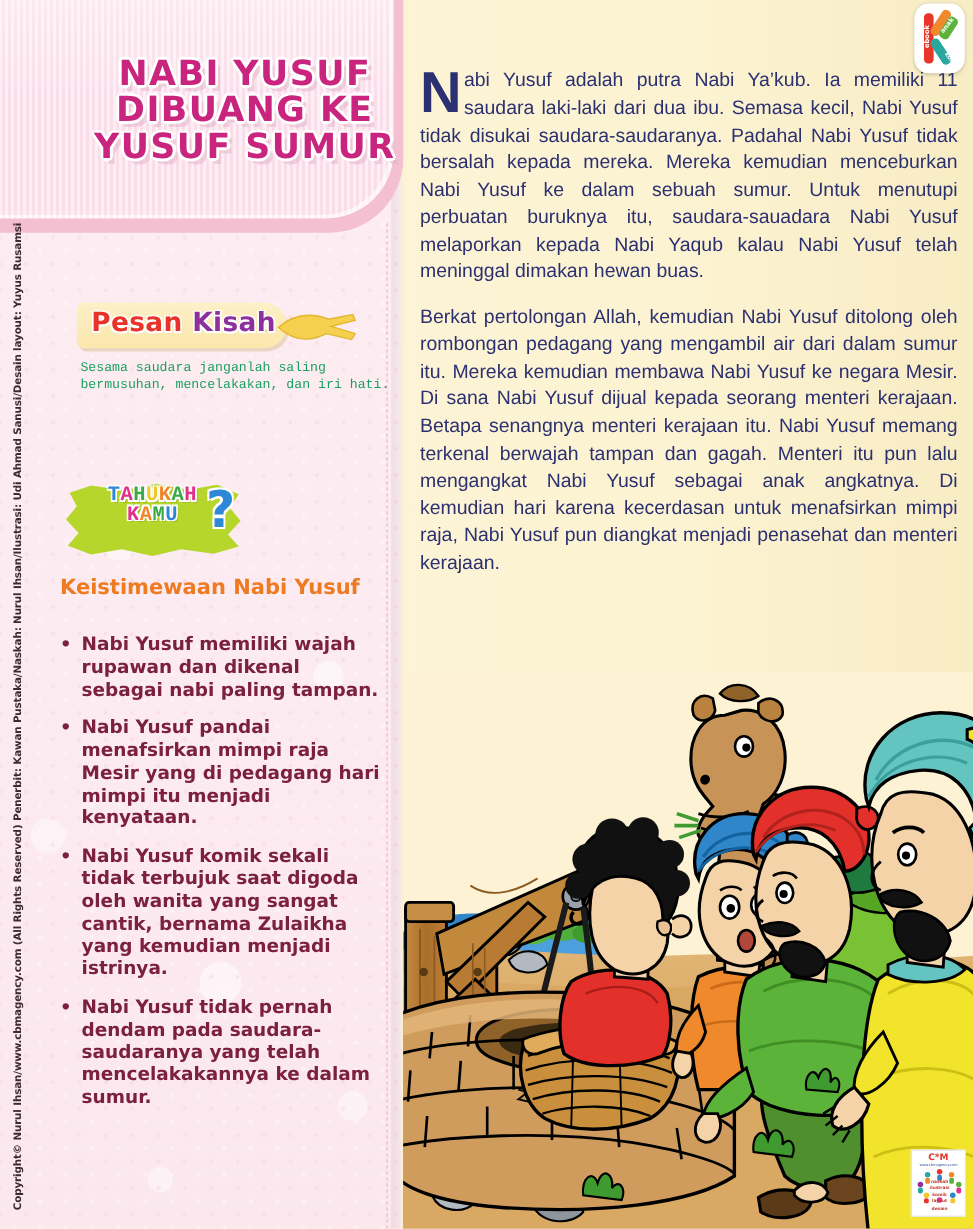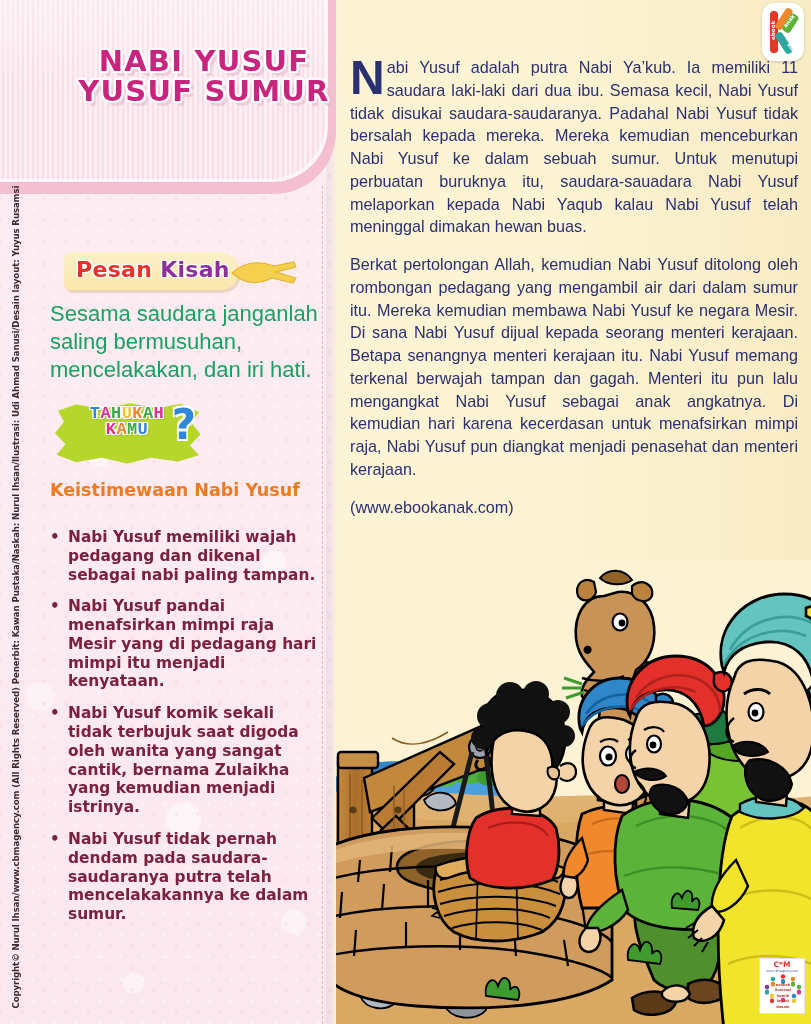--- a/index.html
+++ b/index.html
@@ -142,24 +142,24 @@
     letter-spacing:.3px;
     white-space:nowrap;
   }
   #pesan-label .w1 { color:#e8332a; }
   #pesan-label .w2 { color:#8e2f9e; }
   #pesan-label span {
     text-shadow:-1.2px -1.2px 0 #fff, 1.2px -1.2px 0 #fff,
                 -1.2px 1.2px 0 #fff, 1.2px 1.2px 0 #fff;
   }
   #pesan-body {
-    position:absolute; left:50px; top:300px;
+    position:absolute; left:67px; top:300px;
     width:278px;
-    font-family:Liberation Sans, sans-serif;
-    font-size:22px;
+    font-family:Liberation Mono, monospace;
+    font-size:11px;
     line-height:1.28;
     color:#1a9f63;
     font-weight:500;
   }
 
   
   #tahukah-badge {
     position:absolute; left:52px; top:402px;
     width:150px; height:66px;
   }
@@ -306,20 +306,21 @@
   <div id="left-col">
     <div id="left-dot-tex"></div>
   </div>
   <div id="left-edge-shadow"></div>
   <div id="dashed-sep"></div>
 
   <div id="title-card-shadow"></div>
   <div id="title-card"></div>
   <div id="title-text">
     <div>NABI YUSUF</div>
+    <div>DIBUANG KE</div>
     <div>YUSUF SUMUR</div>
   </div>
 
   <div id="copyright-spine">Copyright© Nurul Ihsan/www.cbmagency.com (All Rights Reserved)  Penerbit: Kawan Pustaka/Naskah: Nurul Ihsan/Ilustrasi: Udi Ahmad Sanusi/Desain layout: Yuyus Rusamsi</div>
 
   <div id="pesan-tag">
     <div id="pesan-tag-bg"></div>
     <div id="pesan-tag-hole"></div>
     <svg id="pesan-string" viewBox="0 0 70 34">
       <path d="M2 17 C14 6 28 4 44 10 L64 6 L66 11 L46 16 L66 22 L63 27 L42 22 C28 29 14 28 2 17Z" fill="#f5cf4e" stroke="#e2b62f" stroke-width="1.1"></path>
@@ -337,40 +338,39 @@
       <div id="tk-l1"><i style="color: rgb(47, 135, 216);">T</i><i style="color: rgb(224, 49, 140);">A</i><i style="color: rgb(58, 169, 74);">H</i><i style="color: rgb(242, 197, 44);">U</i><i style="color: rgb(240, 134, 42);">K</i><i style="color: rgb(58, 169, 74);">A</i><i style="color: rgb(224, 49, 140);">H</i></div>
       <div id="tk-l2"><i style="color: rgb(224, 49, 140);">K</i><i style="color: rgb(240, 134, 42);">A</i><i style="color: rgb(58, 169, 74);">M</i><i style="color: rgb(47, 135, 216);">U</i></div>
     </div>
     <div id="tahukah-qmark">?</div>
   </div>
 
   <div id="keist-heading">Keistimewaan Nabi Yusuf</div>
   <div id="keist-list">
       <div class="bullet-row">
         <div class="dot">•</div>
-        <div class="txt">Nabi Yusuf memiliki wajah pedagang dan dikenal sebagai nabi paling tampan.</div>
+        <div class="txt">Nabi Yusuf memiliki wajah rupawan dan dikenal sebagai nabi paling tampan.</div>
       </div>
       <div class="bullet-row">
         <div class="dot">•</div>
         <div class="txt">Nabi Yusuf pandai menafsirkan mimpi raja Mesir yang di pedagang hari mimpi itu menjadi kenyataan.</div>
       </div>
       <div class="bullet-row">
         <div class="dot">•</div>
         <div class="txt">Nabi Yusuf komik sekali tidak terbujuk saat digoda oleh wanita yang sangat cantik, bernama Zulaikha yang kemudian menjadi istrinya.</div>
       </div>
       <div class="bullet-row">
         <div class="dot">•</div>
-        <div class="txt">Nabi Yusuf tidak pernah dendam pada saudara-saudaranya putra telah mencelakakannya ke dalam sumur.</div>
+        <div class="txt">Nabi Yusuf tidak pernah dendam pada saudara-saudaranya yang telah mencelakakannya ke dalam sumur.</div>
       </div>
     </div>
 
   <div id="article">
     <p><span id="dropcap">N</span><span>abi Yusuf adalah putra Nabi Ya’kub. Ia memiliki 11 saudara laki-laki dari dua ibu. Semasa kecil, Nabi Yusuf tidak disukai saudara-saudaranya. Padahal Nabi Yusuf tidak bersalah kepada mereka. Mereka kemudian menceburkan Nabi Yusuf ke dalam sebuah sumur. Untuk menutupi perbuatan buruknya itu, saudara-sauadara Nabi Yusuf melaporkan kepada Nabi Yaqub kalau Nabi Yusuf telah meninggal dimakan hewan buas.</span></p>
     <p>Berkat pertolongan Allah, kemudian Nabi Yusuf ditolong oleh rombongan pedagang yang mengambil air dari dalam sumur itu. Mereka kemudian membawa Nabi Yusuf ke negara Mesir. Di sana Nabi Yusuf dijual kepada seorang menteri kerajaan. Betapa senangnya menteri kerajaan itu. Nabi Yusuf memang terkenal berwajah tampan dan gagah. Menteri itu pun lalu mengangkat Nabi Yusuf  sebagai anak angkatnya. Di kemudian hari karena kecerdasan untuk menafsirkan mimpi raja, Nabi Yusuf pun diangkat menjadi penasehat dan menteri kerajaan.</p>
-    <p class="src">(www.ebookanak.com)</p>
   </div>
 
   <div id="ebook-logo">
     <svg id="ebook-k" viewBox="0 0 42 58">
       <rect x="8" y="8" width="8" height="42" rx="3.5" fill="#e8352a"></rect>
       <rect x="18" y="4" width="8" height="24" rx="3.5" fill="#f0892c" transform="rotate(33 22 16)"></rect>
       <rect x="18" y="28" width="8" height="24" rx="3.5" fill="#2aa8a0" transform="rotate(-33 22 40)"></rect>
       <rect x="24" y="10" width="9" height="20" rx="3.5" fill="#5cb33a" transform="rotate(33 28 20)"></rect>
       <text x="12.5" y="37" fill="#ffffff" font-family="DejaVu Sans, sans-serif" font-size="5.6" font-weight="bold" transform="rotate(-90 12.5 37)">ebook</text>
       <text x="24" y="25" fill="#ffffff" font-family="DejaVu Sans, sans-serif" font-size="5.4" font-weight="bold" transform="rotate(-52 24 25)">anak</text>

